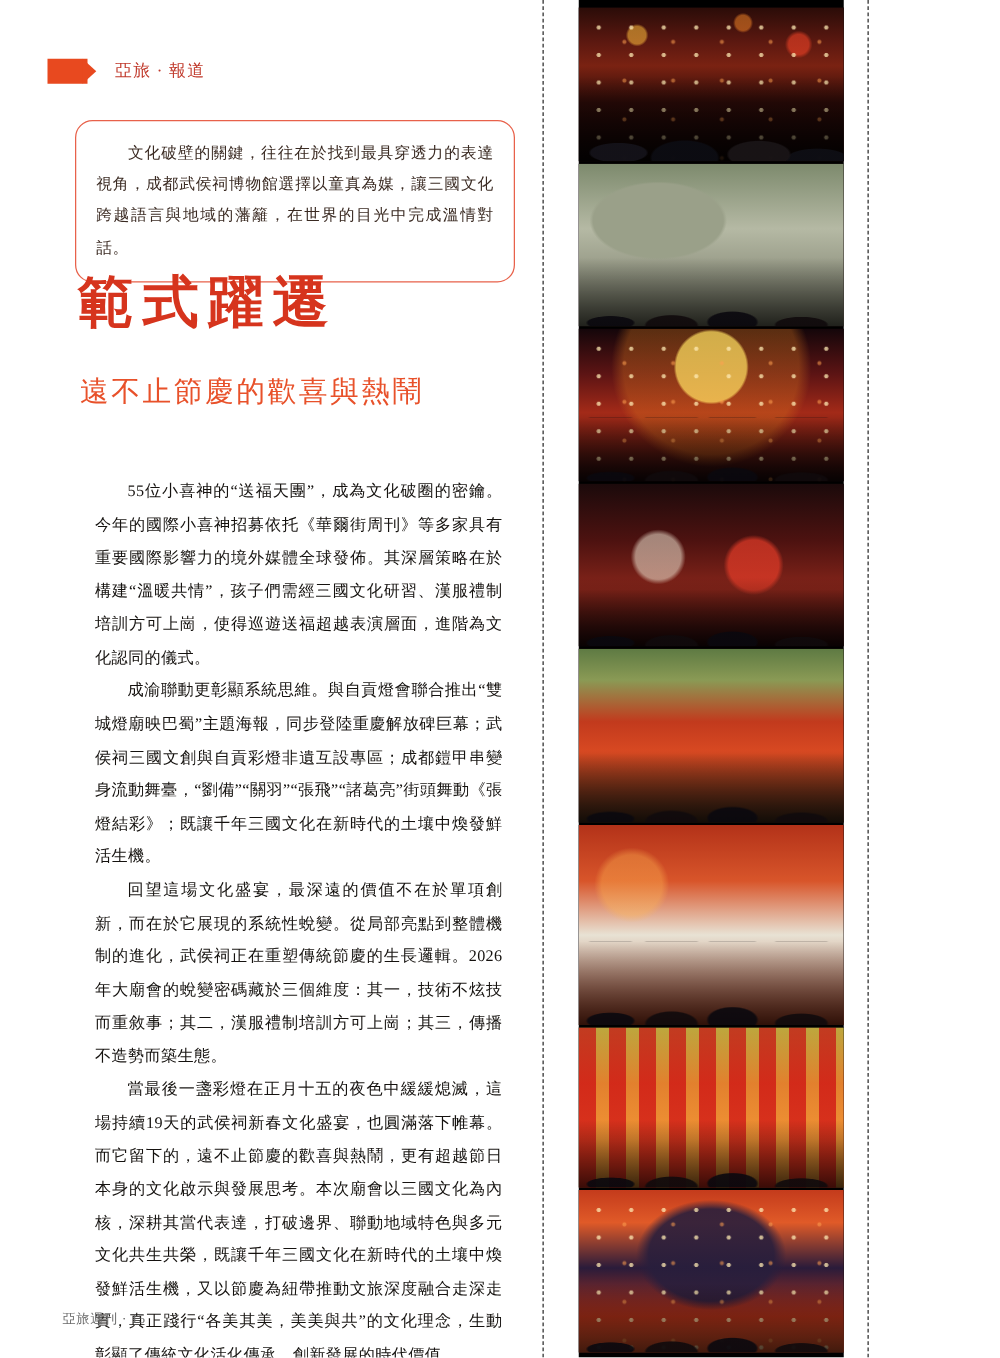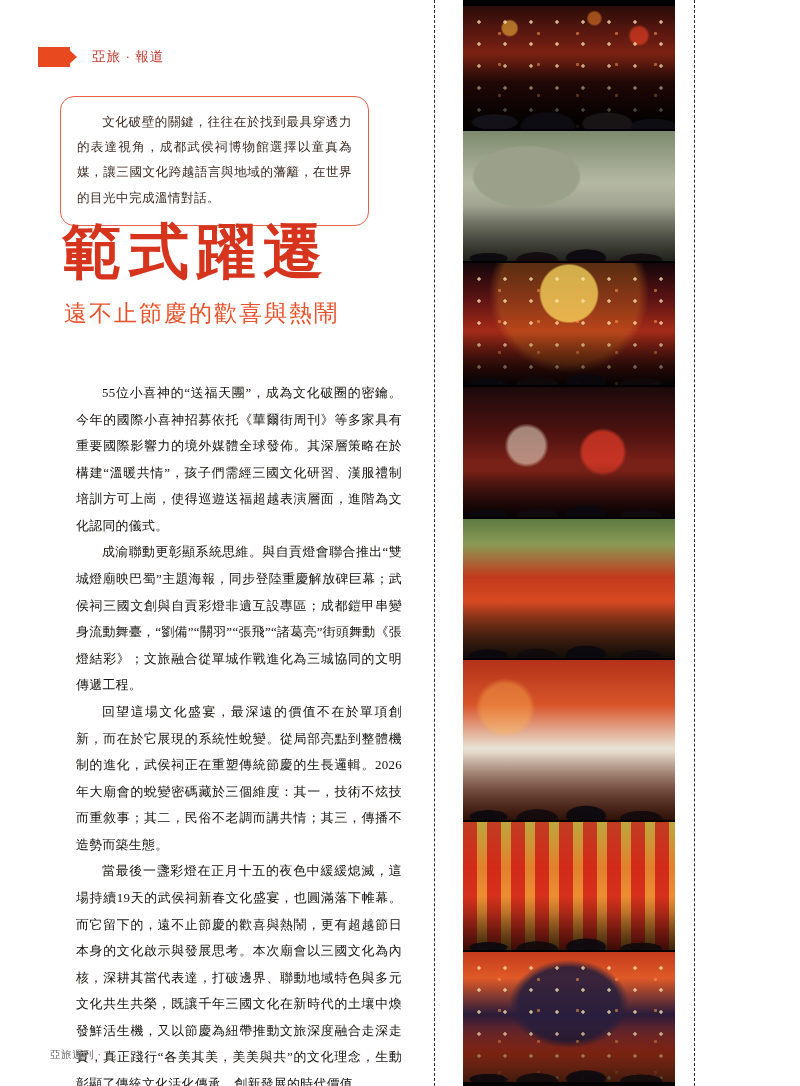--- a/index.html
+++ b/index.html
@@ -47,39 +47,39 @@
     letter-spacing: 1px;
     color: #c0392b;
     font-family: "Liberation Serif", "DejaVu Serif", serif;
   }
 
   
   .lead-box {
     position: absolute;
     left: 60px;
     top: 96px;
-    width: 309px;
+    width: 352px;
     box-sizing: border-box;
     border: 1.2px solid #e8614a;
     border-radius: 14px;
     padding: 13px 16px 14px 16px;
     font-size: 12.6px;
     line-height: 2.0;
     color: #3a2a22;
     text-align: justify;
     letter-spacing: 0.4px;
   }
   .lead-box .indent { display: inline-block; width: 25px; }
 
   
   .main-title {
     position: absolute;
     left: 62px;
     top: 212px;
-    font-size: 60px;
+    font-size: 45px;
     letter-spacing: 7px;
     color: #d6341d;
     font-weight: bold;
     font-family: "Liberation Serif", "DejaVu Serif", serif;
   }
   .sub-title {
     position: absolute;
     left: 64px;
     top: 298px;
     font-size: 23px;
@@ -231,22 +231,22 @@
 
 <div class="lead-box">
   <span class="indent"></span><span>文化破壁的關鍵，往往在於找到最具穿透力的表達視角，成都武侯祠博物館選擇以童真為媒，讓三國文化跨越語言與地域的藩籬，在世界的目光中完成溫情對話。</span>
 </div>
 
 <div class="main-title">範式躍遷</div>
 <div class="sub-title">遠不止節慶的歡喜與熱鬧</div>
 
 <div class="body-text">
   <p>55位小喜神的“送福天團”，成為文化破圈的密鑰。今年的國際小喜神招募依托《華爾街周刊》等多家具有重要國際影響力的境外媒體全球發佈。其深層策略在於構建“溫暖共情”，孩子們需經三國文化研習、漢服禮制培訓方可上崗，使得巡遊送福超越表演層面，進階為文化認同的儀式。</p>
-  <p>成渝聯動更彰顯系統思維。與自貢燈會聯合推出“雙城燈廟映巴蜀”主題海報，同步登陸重慶解放碑巨幕；武侯祠三國文創與自貢彩燈非遺互設專區；成都鎧甲串變身流動舞臺，“劉備”“關羽”“張飛”“諸葛亮”街頭舞動《張燈結彩》；文旅融合從單城作戰進化為三城協同的文明傳遞工程。</p>
-  <p>回望這場文化盛宴，最深遠的價值不在於單項創新，而在於它展現的系統性蛻變。從局部亮點到整體機制的進化，武侯祠正在重塑傳統節慶的生長邏輯。2026年大廟會的蛻變密碼藏於三個維度：其一，技術不炫技而重敘事；其二，民俗不老調而講共情；其三，傳播不造勢而築生態。</p>
+  <p>成渝聯動更彰顯系統思維。與自貢燈會聯合推出“雙城燈廟映巴蜀”主題海報，同步登陸重慶解放碑巨幕；武侯祠三國文創與自貢彩燈非遺互設專區；成都鎧甲串變身流動舞臺，“劉備”“關羽”“張飛”“諸葛亮”街頭舞動《張燈結彩》；既讓千年三國文化在新時代的土壤中煥發鮮活生機。</p>
+  <p>回望這場文化盛宴，最深遠的價值不在於單項創新，而在於它展現的系統性蛻變。從局部亮點到整體機制的進化，武侯祠正在重塑傳統節慶的生長邏輯。2026年大廟會的蛻變密碼藏於三個維度：其一，技術不炫技而重敘事；其二，漢服禮制培訓方可上崗；其三，傳播不造勢而築生態。</p>
   <p>當最後一盞彩燈在正月十五的夜色中緩緩熄滅，這場持續19天的武侯祠新春文化盛宴，也圓滿落下帷幕。而它留下的，遠不止節慶的歡喜與熱鬧，更有超越節日本身的文化啟示與發展思考。本次廟會以三國文化為內核，深耕其當代表達，打破邊界、聯動地域特色與多元文化共生共榮，既讓千年三國文化在新時代的土壤中煥發鮮活生機，又以節慶為紐帶推動文旅深度融合走深走實，真正踐行“各美其美，美美與共”的文化理念，生動彰顯了傳統文化活化傳承、創新發展的時代價值。</p>
 
 </div>
 
 <div class="footer">亞旅週刊 · 15</div>
 
 <div class="cutline left"></div>
 <div class="cutline right"></div>
 
 <div class="filmstrip">

